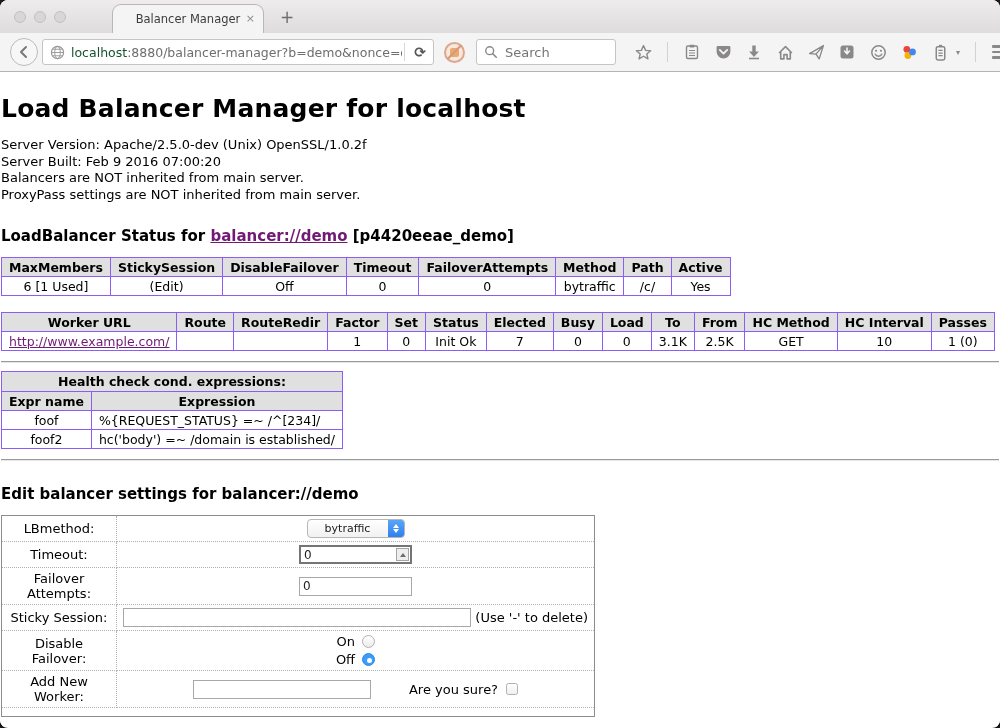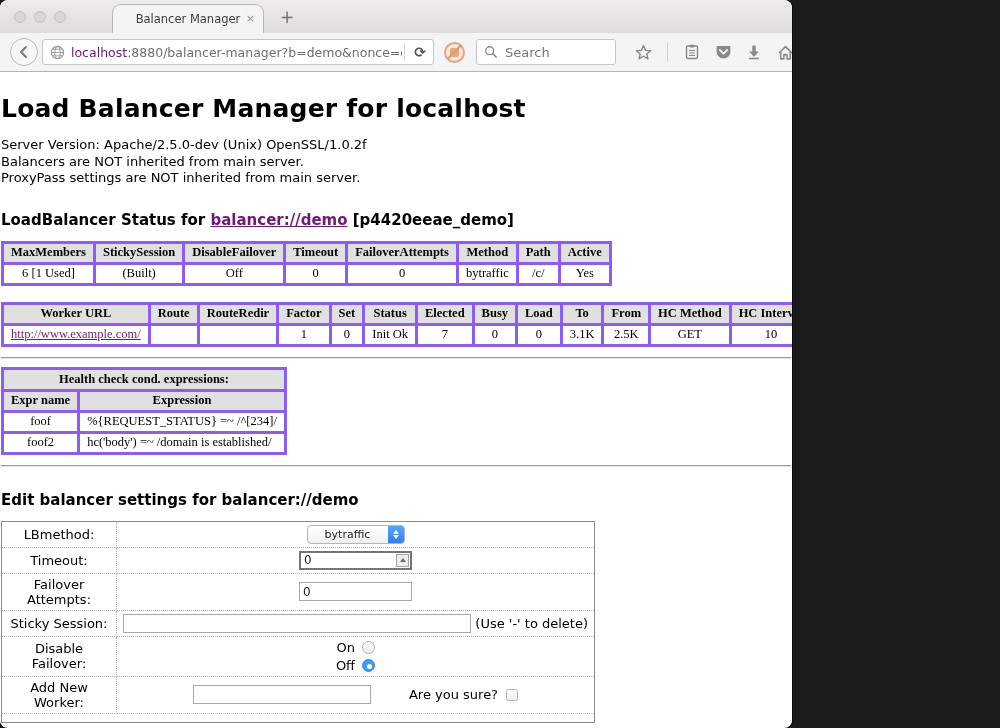--- a/index.html
+++ b/index.html
@@ -1,18 +1,18 @@
 <!DOCTYPE html>
 <html><head>
 <meta charset="utf-8">
 <style>
   html,body{margin:0;padding:0;background:#1b1b1b;}
   *{box-sizing:border-box;}
   body{font-family:"DejaVu Sans","Liberation Sans",sans-serif;-webkit-font-smoothing:antialiased;}
-  .window{position:relative;width:792px;height:728px;border-radius:8px;overflow:hidden;
+  .window{position:relative;width:1000px;height:728px;border-radius:8px;overflow:hidden;
           box-shadow:0 0 0 1px rgba(0,0,0,.65);background:#fff;}
 
   
   .tabbar{position:relative;height:33px;background:linear-gradient(#eeecec,#dddbdb);}
   .traffic{position:absolute;top:11px;left:14px;display:flex;gap:8px;}
   .light{width:12px;height:12px;border-radius:50%;background:#d8d6d6;border:1px solid #c2c0c0;cursor:default;}
   .tab{position:absolute;left:112px;top:4px;width:152px;height:29px;background:#f5f4f4;
        border:1px solid #b9b7b7;border-bottom:none;border-radius:9px 9px 0 0;
        display:flex;align-items:center;justify-content:center;font-size:11.5px;color:#3c3c3c;}
   .tab-close{position:absolute;right:8px;top:7px;font-size:11px;color:#8e8c8c;line-height:14px;cursor:pointer;}
@@ -20,21 +20,21 @@
 
   
   .toolbar{position:relative;height:39px;background:#f5f4f4;border-bottom:1px solid #b5b3b3;
            display:flex;align-items:center;padding:0 10px;}
   .back-btn{width:28px;height:28px;border-radius:50%;border:1px solid #bcbaba;background:#f8f7f7;
             display:flex;align-items:center;justify-content:center;color:#7b7979;flex:none;margin-right:4px;}
   .urlbar{display:flex;align-items:center;height:26px;width:392px;background:#fff;
           border:1px solid #c6c4c4;border-radius:3px;overflow:hidden;flex:none;}
   .urlbar .globe{flex:none;margin:0 6px 0 7px;color:#9a9898;}
   .url-text{flex:1;font-size:12.5px;white-space:nowrap;overflow:hidden;}
-  .url-host{color:#701a75;}
+  .url-host{color:#14532d;}
   .url-rest{color:#6f6d6d;}
   .url-div{width:1px;height:18px;background:#d8d6d6;margin:0 2px;}
   .reload{flex:none;width:26px;text-align:center;color:#555;font-size:14px;font-weight:bold;cursor:pointer;}
   .shield{width:21px;height:21px;border-radius:50%;margin:0 11px 0 10px;flex:none;position:relative;
           background:#f7e8dc;border:2px solid #dca78d;cursor:pointer;}
   .shield::before{content:"";position:absolute;left:4px;top:4px;width:9px;height:9px;background:#e8aa72;border-radius:2px;}
   .shield::after{content:"";position:absolute;left:-1px;top:7px;width:19px;height:2px;background:#d8987c;transform:rotate(-45deg);}
   .searchbar{display:flex;align-items:center;height:26px;width:140px;background:#fff;
              border:1px solid #c6c4c4;border-radius:3px;flex:none;margin-right:10px;}
   .searchbar svg{margin:0 5px 0 7px;flex:none;}
@@ -49,21 +49,21 @@
 
   
   .content{background:#fff;height:655px;padding:0 1px;overflow:hidden;color:#000;}
   h1.page-title{font-size:25px;margin:22px 0 10px 0;letter-spacing:.2px;}
   .info{font-size:13px;line-height:16.5px;margin:14px 0 0 0;}
   h3.sec{font-size:15px;margin:24px 0 0 0;}
   h3.sec .plink{font-weight:bold;}
   .plink{color:#701a75;text-decoration:underline;cursor:pointer;}
 
   table.datatbl{border-collapse:collapse;font-size:12.5px;margin-top:12px;}
-  table.datatbl th,table.datatbl td{border:3px solid #8b5cf6;padding:1.5px 7px;text-align:center;white-space:nowrap;font-family:Liberation Serif, serif;}
+  table.datatbl th,table.datatbl td{border:1px solid #8b5cf6;padding:1.5px 7px;text-align:center;white-space:nowrap;}
   table.datatbl th{background:#e0e0e0;font-weight:bold;}
   table.workers td.linkcell, table.workers td:first-child{text-align:left;}
   table.health{margin-top:6px;border-radius:32px;}
   table.health td:nth-child(2){text-align:left;margin-top:18px;}
   table.health th[colspan]{padding:2px 10px;}
 
   hr.rule{border:none;border-top:1.5px solid #9a9a9a;border-bottom:1px solid #e6e6e6;height:0;margin:10px 0 8px 0;}
 
   
   table.form{border-collapse:collapse;table-layout:fixed;width:594px;margin-top:12px;
@@ -217,20 +217,21 @@
 
     </div>
   </div>
 
   <div class="content">
 
     <h1 class="page-title">Load Balancer Manager for localhost</h1>
 
     <div class="info">
       <div>Server Version: Apache/2.5.0-dev (Unix) OpenSSL/1.0.2f</div>
+      <div>Server Built: Feb 9 2016 07:00:20</div>
       <div>Balancers are NOT inherited from main server.</div>
       <div>ProxyPass settings are NOT inherited from main server.</div>
     </div>
 
     <h3 class="sec"><span>LoadBalancer Status for </span><a class="plink" href="#">balancer://demo</a><span> [p4420eeae_demo]</span></h3>
 
     <table class="datatbl">
       <thead>
           <tr>
             <th>MaxMembers</th>
@@ -239,21 +240,21 @@
             <th>Timeout</th>
             <th>FailoverAttempts</th>
             <th>Method</th>
             <th>Path</th>
             <th>Active</th>
           </tr>
         </thead>
         <tbody>
           <tr>
             <td>6 [1 Used]</td>
-            <td>(Built)</td>
+            <td>(Edit)</td>
             <td>Off</td>
             <td>0</td>
             <td>0</td>
             <td>bytraffic</td>
             <td>/c/</td>
             <td>Yes</td>
           </tr>
         </tbody>
     </table>
 

